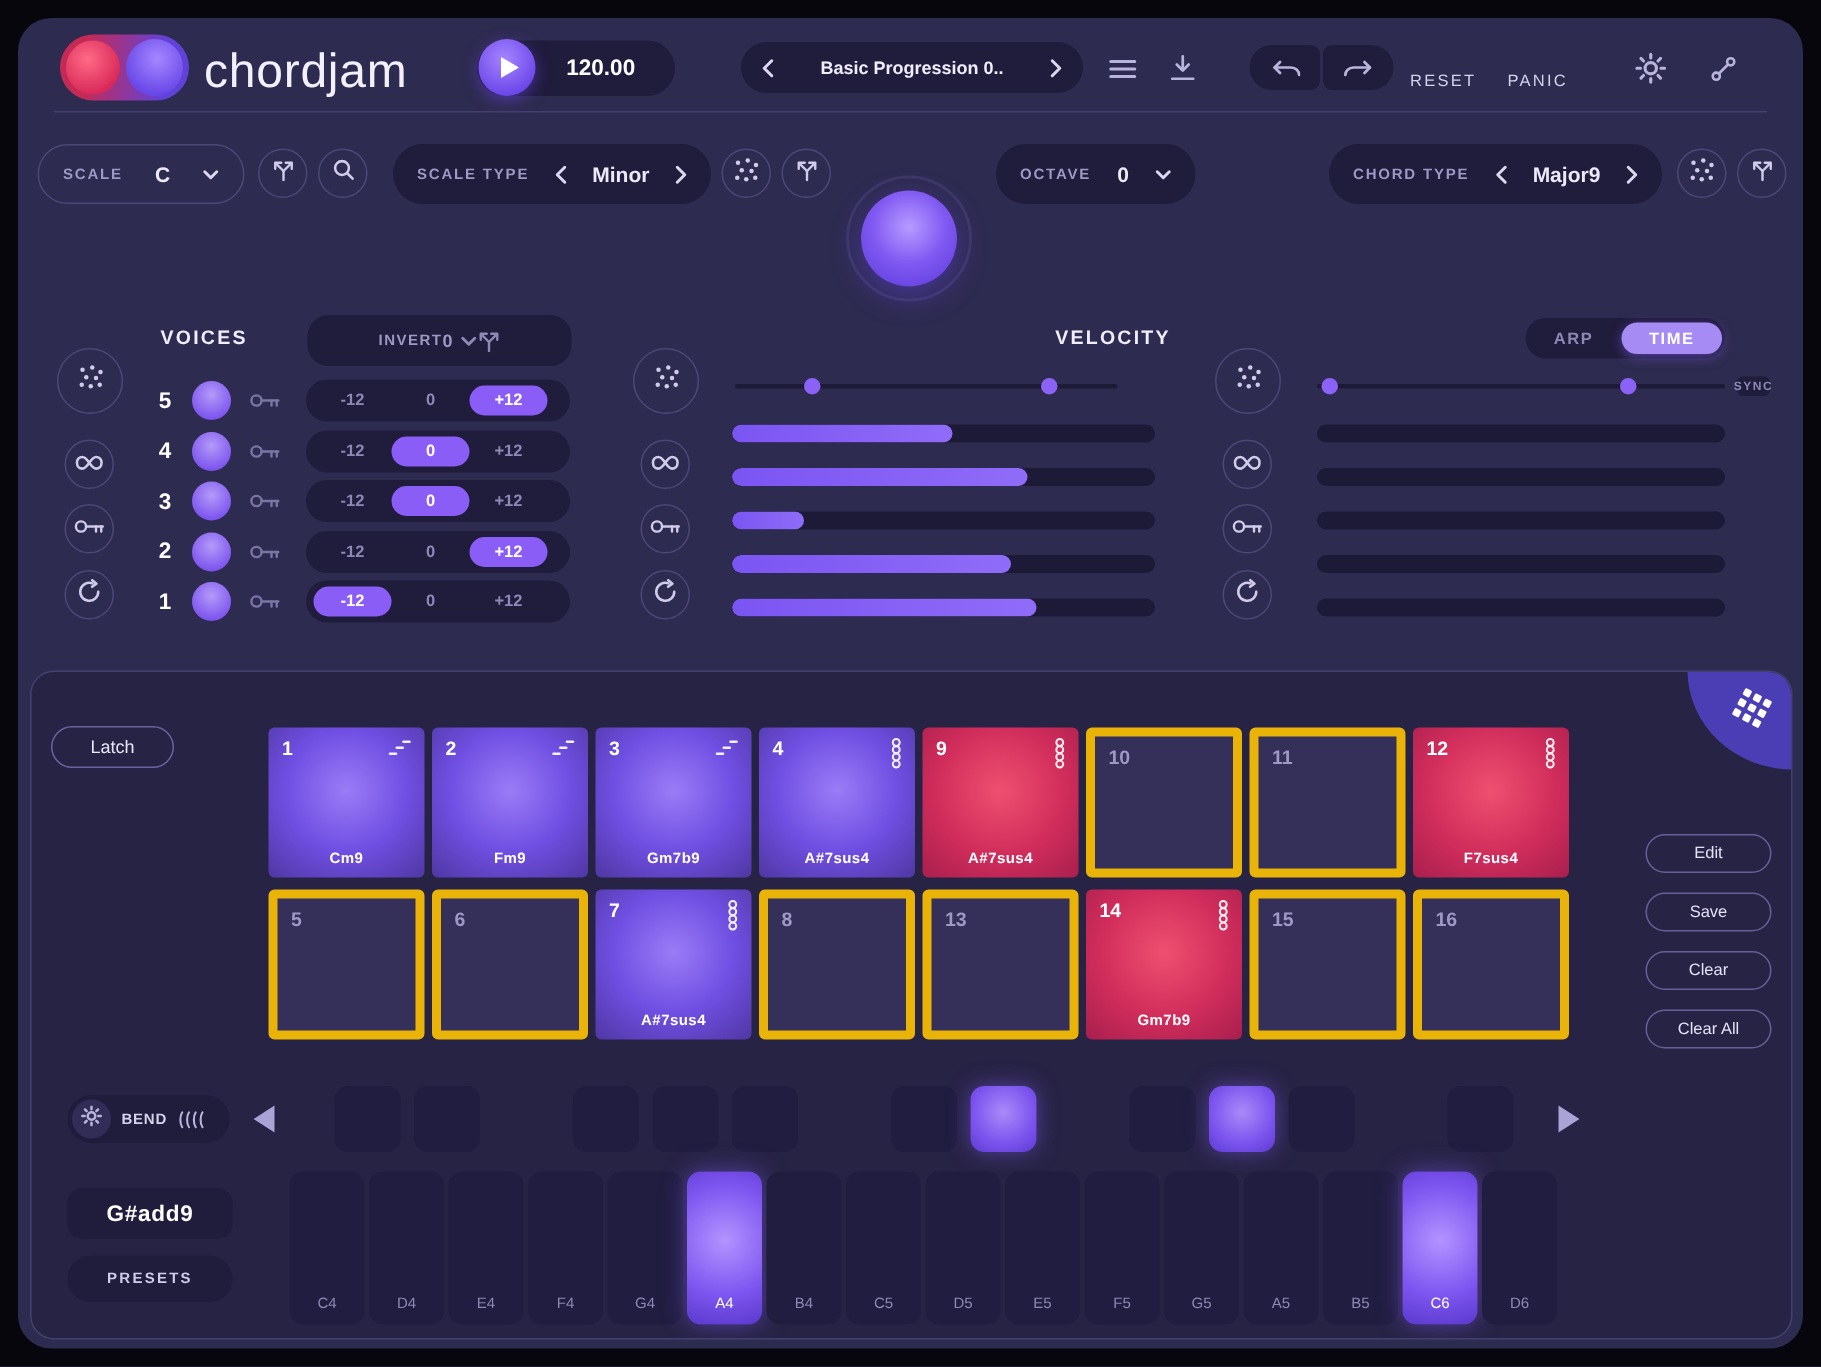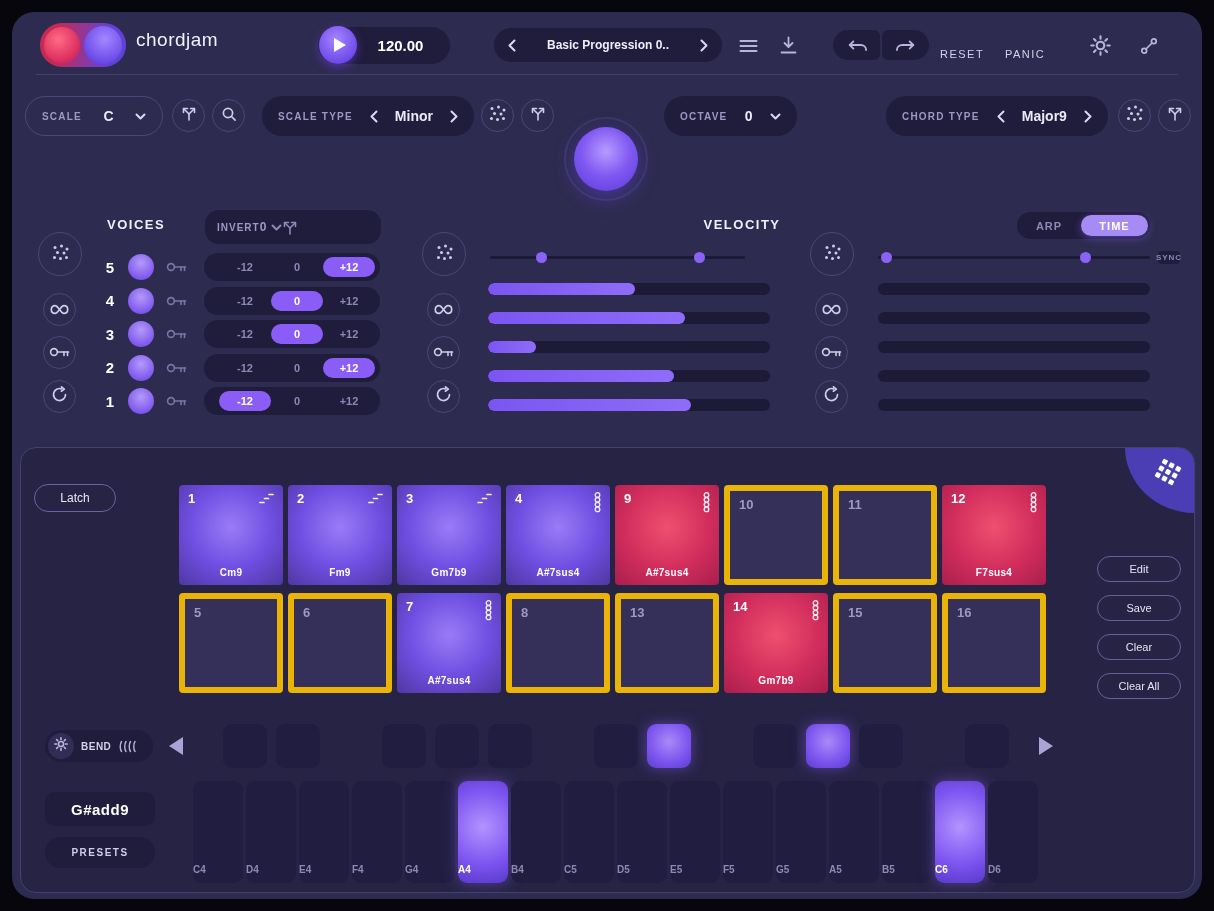--- a/index.html
+++ b/index.html
@@ -12,21 +12,21 @@
      font-family:"Liberation Sans",sans-serif;color:var(--text)}
 .frame{position:absolute;inset:12px;background:var(--background);border-radius:22px;overflow:hidden}
 
 
 .logo{position:absolute;left:28px;top:11px;width:86px;height:44px;border-radius:23px;
       background:linear-gradient(95deg,#c52a55 20%,#5f43d8 80%);overflow:hidden}
 .logo .c1{position:absolute;left:4px;top:4px;width:36px;height:36px;border-radius:50%;
       background:radial-gradient(circle at 40% 35%,#ff6a86,#d92a5a 72%)}
 .logo .c2{position:absolute;right:4px;top:3px;width:38px;height:38px;border-radius:50%;
       background:radial-gradient(circle at 55% 35%,#a487ff,#6a48e8 72%)}
-.app-name{position:absolute;left:124px;top:17px;font-size:19px;font-weight:500;letter-spacing:.5px;color:#f2f0fc}
+.app-name{position:absolute;left:124px;top:17px;font-size:32px;font-weight:500;letter-spacing:.5px;color:#f2f0fc}
 .tempo-pill{position:absolute;left:306px;top:15px;width:132px;height:37px;background:var(--pill);
       border-radius:19px;display:flex;align-items:center}
 .play-btn{width:38px;height:38px;border-radius:50%;flex:none;margin:-1px 0 0 1px;
       background:radial-gradient(circle at 45% 35%,#a585ff,#6b46e8 75%);
       display:flex;align-items:center;justify-content:center;box-shadow:0 3px 10px rgba(110,70,240,.5)}
 .play-tri{width:0;height:0;border-left:12px solid #fff;border-top:7px solid transparent;border-bottom:7px solid transparent;margin-left:3px}
 .tempo{flex:1;text-align:center;font-size:15px;font-weight:bold;color:#fff;padding-right:6px}
 .preset-pill{position:absolute;left:482px;top:16px;width:228px;height:34px;background:var(--pill);
       border-radius:17px;display:flex;align-items:center;justify-content:space-between;padding:0 14px}
 .preset-name{font-size:12px;font-weight:bold;color:#f0eefc}
@@ -51,31 +51,31 @@
       border:2px solid #3c3766;display:flex;align-items:center;justify-content:center}
 .knob{width:64px;height:64px;border-radius:50%;
       background:radial-gradient(circle at 50% 38%,#b79bff 0%,#8059f2 48%,#5b38d8 100%);
       box-shadow:0 6px 20px rgba(100,70,240,.45)}
 
 
 .sec-title{position:absolute;top:205px;font-size:13px;font-weight:bold;letter-spacing:1.5px;color:#f0eefc}
 
 
 .invert-pill{position:absolute;left:193px;top:198px;width:176px;height:28px;background:var(--pill);
-      border-radius:14px;display:flex;align-items:center;justify-content:flex-start;padding:17px 12px;color:var(--muted)}
+      border-radius:14px;display:flex;align-items:center;justify-content:center;padding:17px 12px;color:var(--muted)}
 .inv-lab{font-size:10px;font-weight:bold;letter-spacing:1px}
 .inv-val{font-size:12px;font-weight:bold;display:flex;align-items:center;gap:5px}
 #voices-rows{position:absolute;left:88px;top:0;width:300px;height:430px}
 .voice-row{position:absolute;left:0;height:28px;display:flex;align-items:center}
 .vnum{width:20px;text-align:center;font-size:15px;font-weight:bold;color:#fff}
 .vdot{margin-left:8px;width:26px;height:26px;border-radius:50%;
       background:radial-gradient(circle at 50% 35%,#b49af8,#7a52ee 78%)}
 .vlock{margin-left:12px;width:26px;color:#7a75a5;display:inline-flex}
 .seg{margin-left:12px;width:176px;height:28px;background:var(--pill);border-radius:14px;
-      display:flex;align-items:center;justify-content:flex-end;padding:0 5px}
+      display:flex;align-items:center;justify-content:flex-start;padding:0 5px}
 .seg-opt{width:52px;text-align:center;font-size:11px;font-weight:bold;color:#8d88b5;padding:4px 0;border-radius:12px}
 .seg-opt.on{background:#8a5ef6;color:#fff}
 
 
 .range-track{position:absolute;height:3px;background:#1d1a38;border-radius:2px}
 .handle{position:absolute;top:-4px;width:11px;height:11px;border-radius:50%;background:#8a63f6}
 .bars{position:absolute;display:flex;flex-direction:column;gap:17px}
 .bar{height:12px;border-radius:6px;background:#1d1a38;overflow:hidden}
 .bar-fill{height:100%;border-radius:6px;background:linear-gradient(90deg,#7b55f2,#8f6cf8)}
 .arp-toggle{position:absolute;left:1005px;top:200px;width:133px;height:27px;background:var(--pill);
@@ -118,21 +118,21 @@
 .kb-arrow-right{position:absolute;left:1018px;top:289px;width:0;height:0;
       border-top:9px solid transparent;border-bottom:9px solid transparent;border-left:14px solid #aaa3d6}
 #black-keys{position:absolute;inset:0}
 .bkey{position:absolute;top:276px;width:44px;height:44px;border-radius:9px;background:#211d40}
 .bkey.on{background:radial-gradient(circle at 50% 40%,#a98af8 0%,#7b54ee 60%,#5c3bd0 100%);
       box-shadow:0 0 14px rgba(130,95,245,.5)}
 #white-keys{position:absolute;left:172px;top:333px;display:flex;gap:3px}
 .wkey{width:50px;height:102px;border-radius:9px;background:#211d40;position:relative}
 .wkey.on{background:radial-gradient(circle at 50% 45%,#b393ff 0%,#7d55f0 60%,#5a39cc 100%);
       box-shadow:0 0 16px rgba(130,95,245,.5)}
-.wkey-label{position:absolute;bottom:8px;left:0;width:100%;text-align:left;font-size:10px;font-weight:bold;color:#8d88b5}
+.wkey-label{position:absolute;bottom:8px;left:0;width:100%;text-align:center;font-size:10px;font-weight:normal;color:#8d88b5}
 .wkey.on .wkey-label{color:#fff}
 .chord-display{position:absolute;left:24px;top:344px;width:110px;height:34px;background:var(--pill);border-radius:10px;
       display:flex;align-items:center;justify-content:center;font-size:15px;font-weight:bold;letter-spacing:.5px;color:#fff}
 .presets-btn{position:absolute;left:24px;top:389px;width:110px;height:31px;background:var(--pill);border-radius:16px;
       display:flex;align-items:center;justify-content:center;font-size:10px;font-weight:bold;letter-spacing:1.5px;color:#cfcbe8}
 </style>
 </head>
 <body>
 
 <div class="frame">

